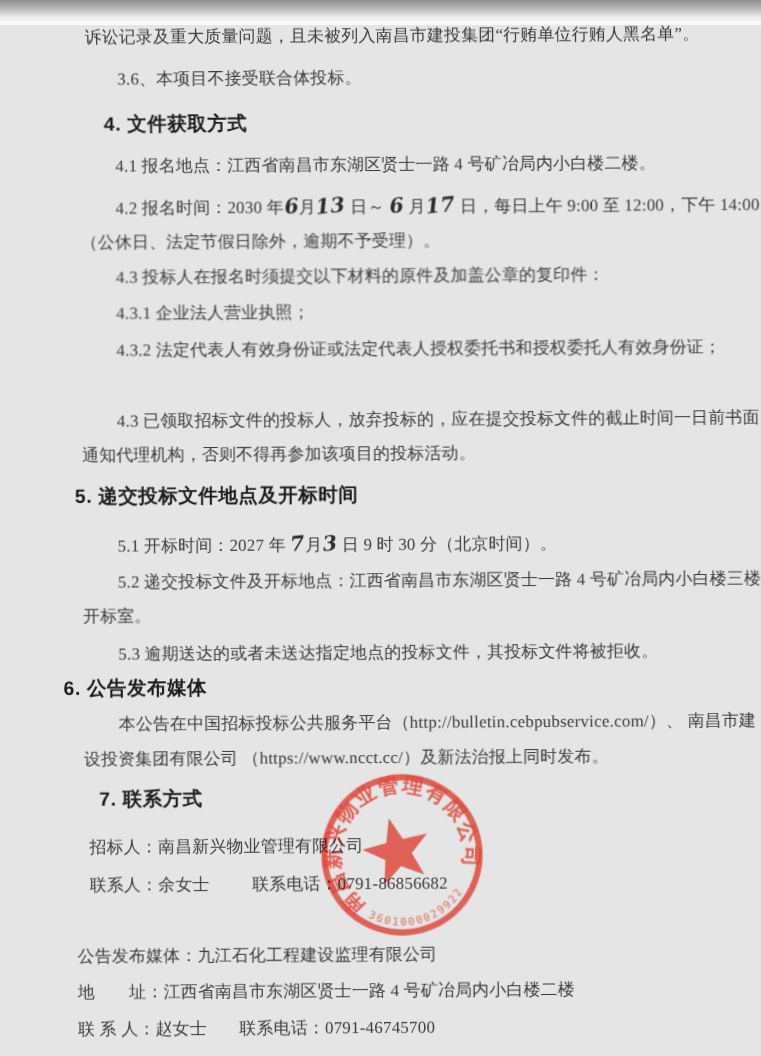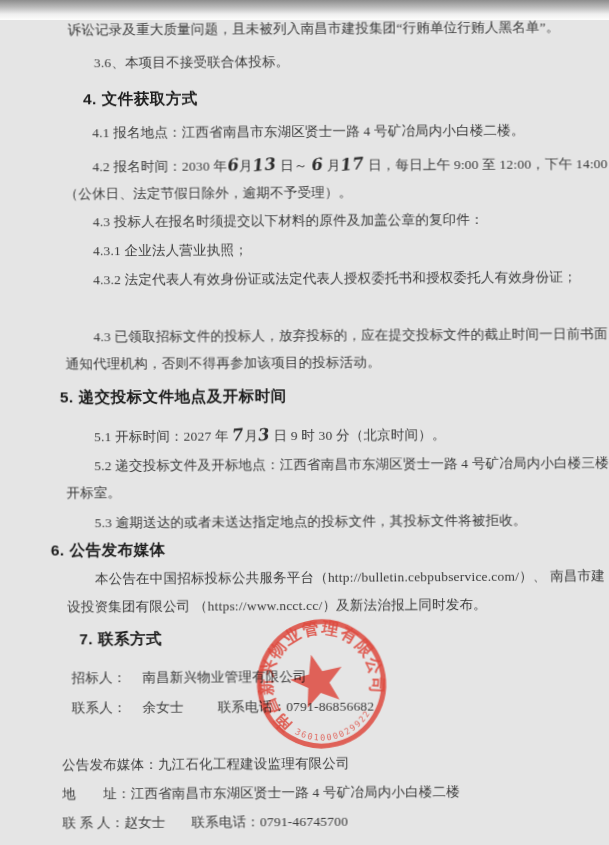--- a/index.html
+++ b/index.html
@@ -7,21 +7,21 @@
   body { font-family:"Liberation Serif", serif; background:#ffffff; overflow:hidden; }
   .page { position:relative; width:609px; height:845px; background:#e5e5e5; overflow:hidden; }
   .top-shade { position:absolute; left:0; top:0; width:609px; height:20px;
     background:linear-gradient(180deg,#8d8d8d 0%,#b9b9b9 35%,#eeeeee 70%,#fdfdfc 100%); }
   .content { position:absolute; left:0; top:0; width:609px; height:845px; transform:rotate(-0.35deg); }
   .line { position:absolute; white-space:nowrap; font-size:13.5px; color:#3a3a3a; letter-spacing:0.2px; }
   .heading { position:absolute; white-space:nowrap; font-family:"Liberation Sans", sans-serif;
     font-weight:bold; font-size:15.5px; color:#1c1c1c; letter-spacing:0.5px; }
   .hand { font-family:"DejaVu Serif", serif; font-style:italic; font-weight:600; font-size:16.5px;
     display:inline-block; transform:rotate(-5deg); color:#2e2e2e; letter-spacing:0.5px; }
-  .lbl { margin-right:16px; }
+  .lbl { margin-right:0; }
   .gap-md { margin-left:26px; }
   .gap-lg { margin-left:34px; }
   .seal { position:absolute; left:235px; top:599px; mix-blend-mode:multiply; opacity:0.92; }
 </style>
 </head>
 <body>
 
 <div class="page">
   <div class="top-shade"></div>
   <div class="content">

